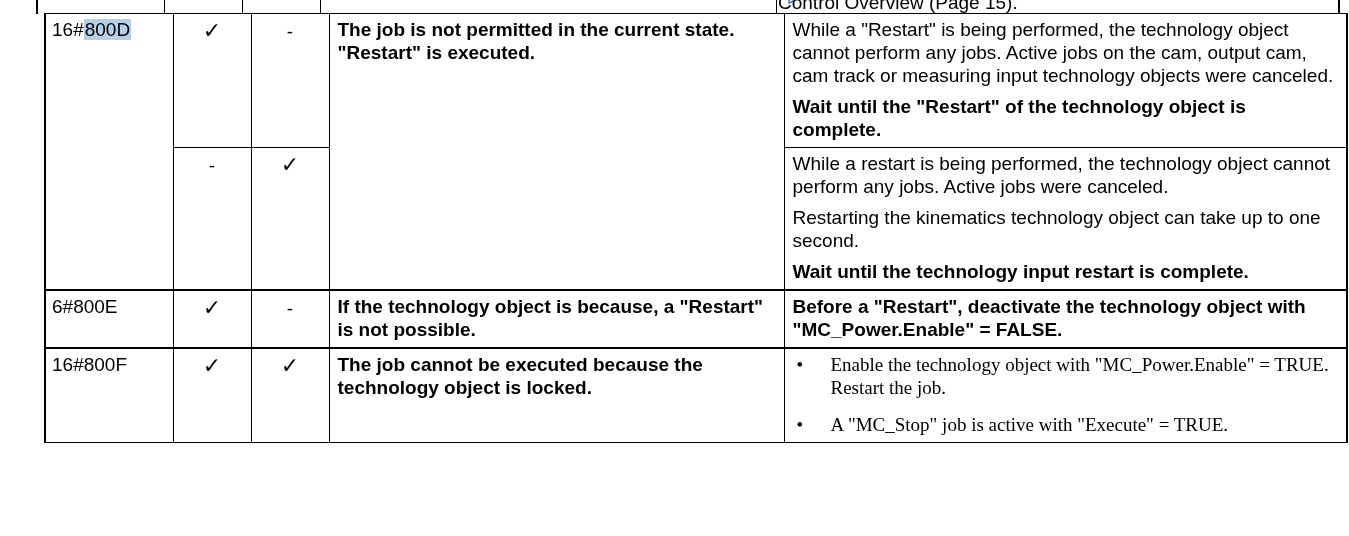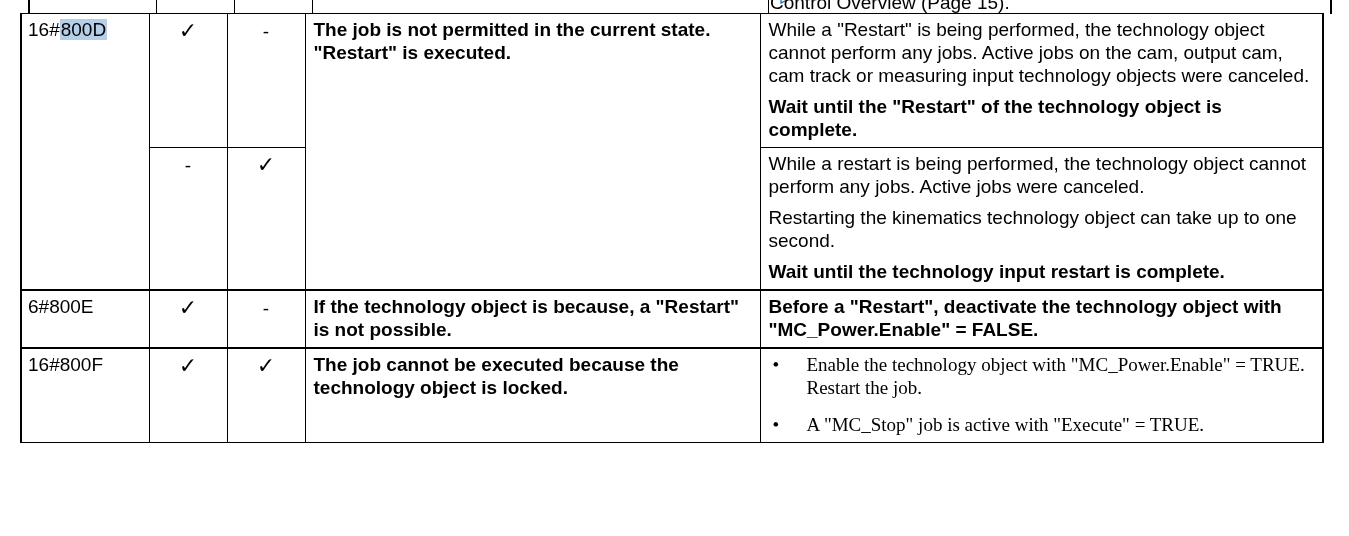--- a/index.html
+++ b/index.html
@@ -18,21 +18,21 @@
   .page {
     position: relative;
     width: 1349px;
     height: 536px;
     background: #ffffff;
   }
 
   
   .top-partial {
     position: absolute;
-    left: 28px;
+    left: 36px;
     top: 0;
     width: 1304px;
     height: 14px;
     overflow: hidden;
     border-left: 2px solid #000;
     border-right: 2px solid #000;
     box-sizing: border-box;
   }
   .top-partial .cellline {
     position: absolute;
@@ -52,21 +52,21 @@
   .top-partial .arrow-icon {
     position: absolute;
     left: 750px;
     top: -6px;
     width: 10px;
     height: 10px;
   }
 
   table.doc {
     position: absolute;
-    left: 20px;
+    left: 44px;
     top: 13px;
     border-collapse: collapse;
     table-layout: fixed;
     width: 1304px;
     background: #fff;
   }
   table.doc td {
     border: 1px solid #000;
     vertical-align: top;
     padding: 4px 8px 6px 8px;

